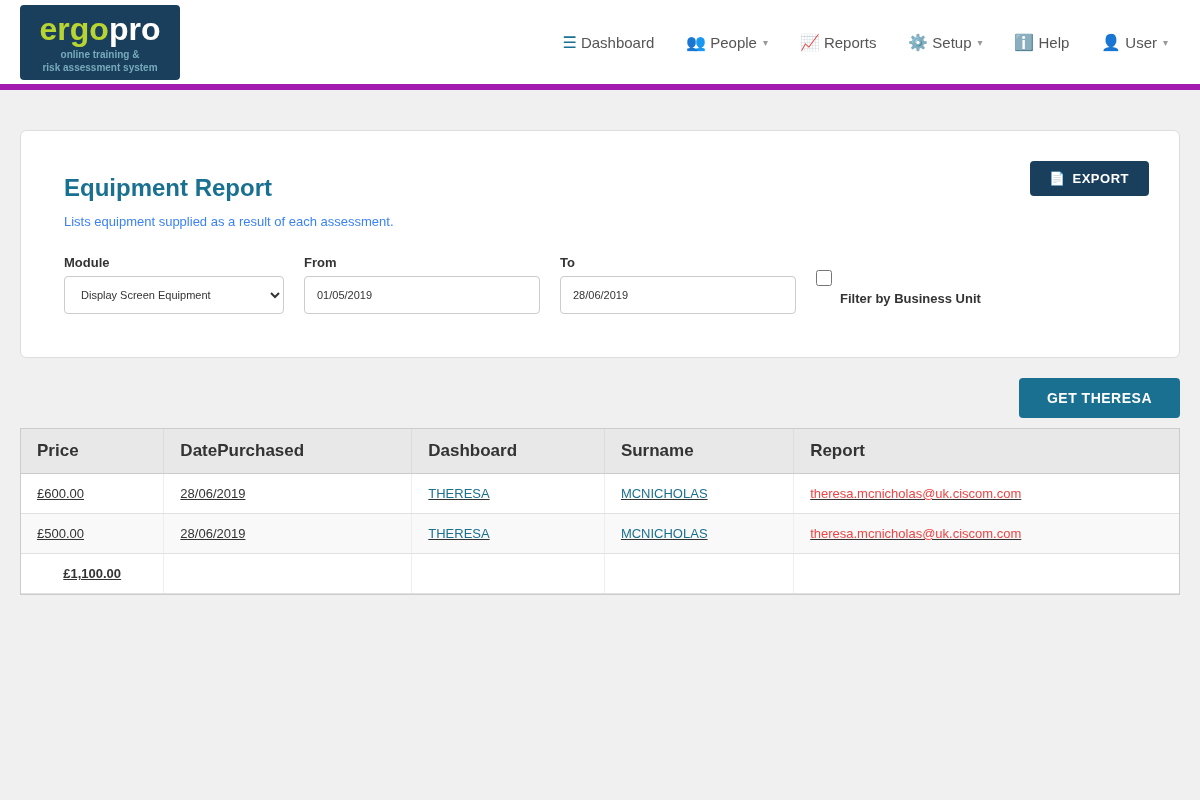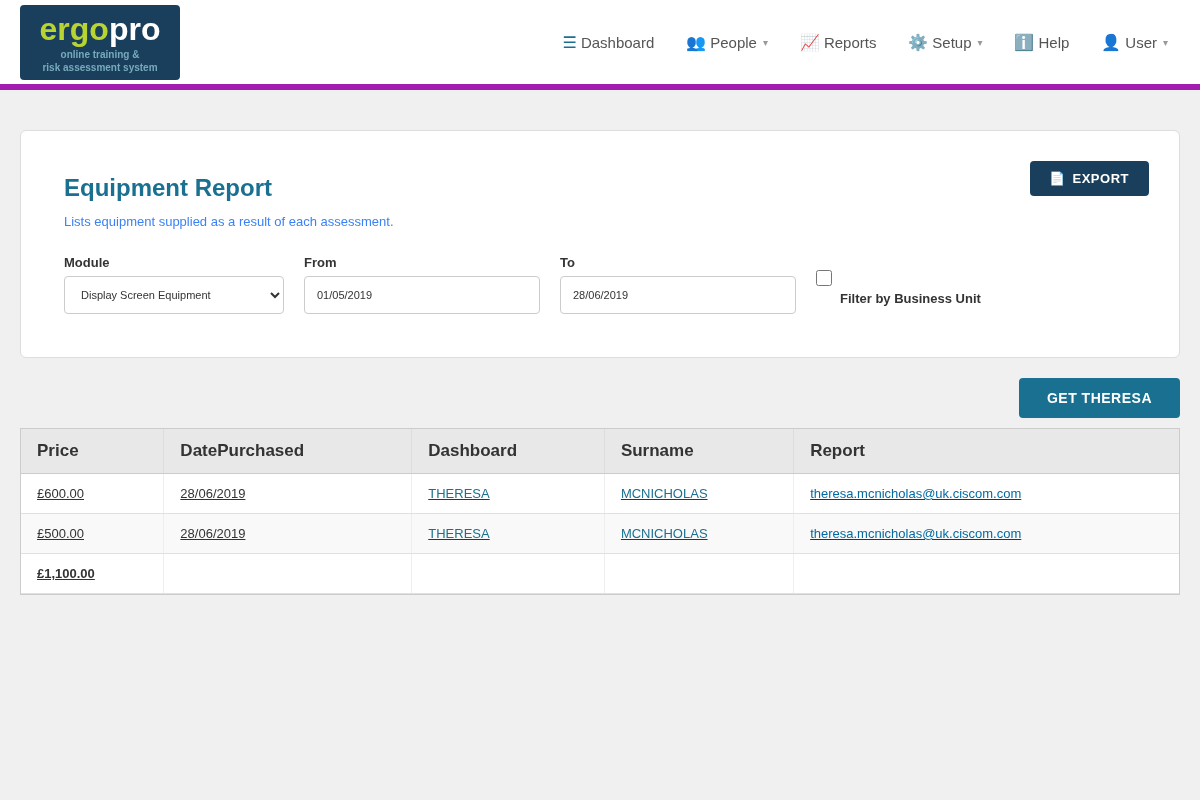--- a/index.html
+++ b/index.html
@@ -171,24 +171,24 @@
     .results-table td {
       padding: 12px 16px;
       font-size: 13px;
       border-bottom: 1px solid #e0e0e0;
       border-right: 1px solid #eee;
       color: #333;
       text-decoration: underline;
     }
     .results-table td:last-child { border-right: none; }
     .results-table tr:nth-child(even) td { background: #f9f9f9; }
-    .results-table tr:last-child td { font-weight: bold; }
+    .results-table tr:last-child td { font-weight: bold; text-align: center; }
 
     .link-blue { color: #1a7090; text-decoration: none; }
-    .link-orange { color: #0369a1; text-decoration: none; }
+    .link-orange { color: #ef4444; text-decoration: none; }
 
     .table-section {
       border: 1px solid #ccc;
       margin: 0 0 20px 0;
       overflow-x: auto;
     }
 
     .actions-row {
       display: flex;
       justify-content: flex-end;

